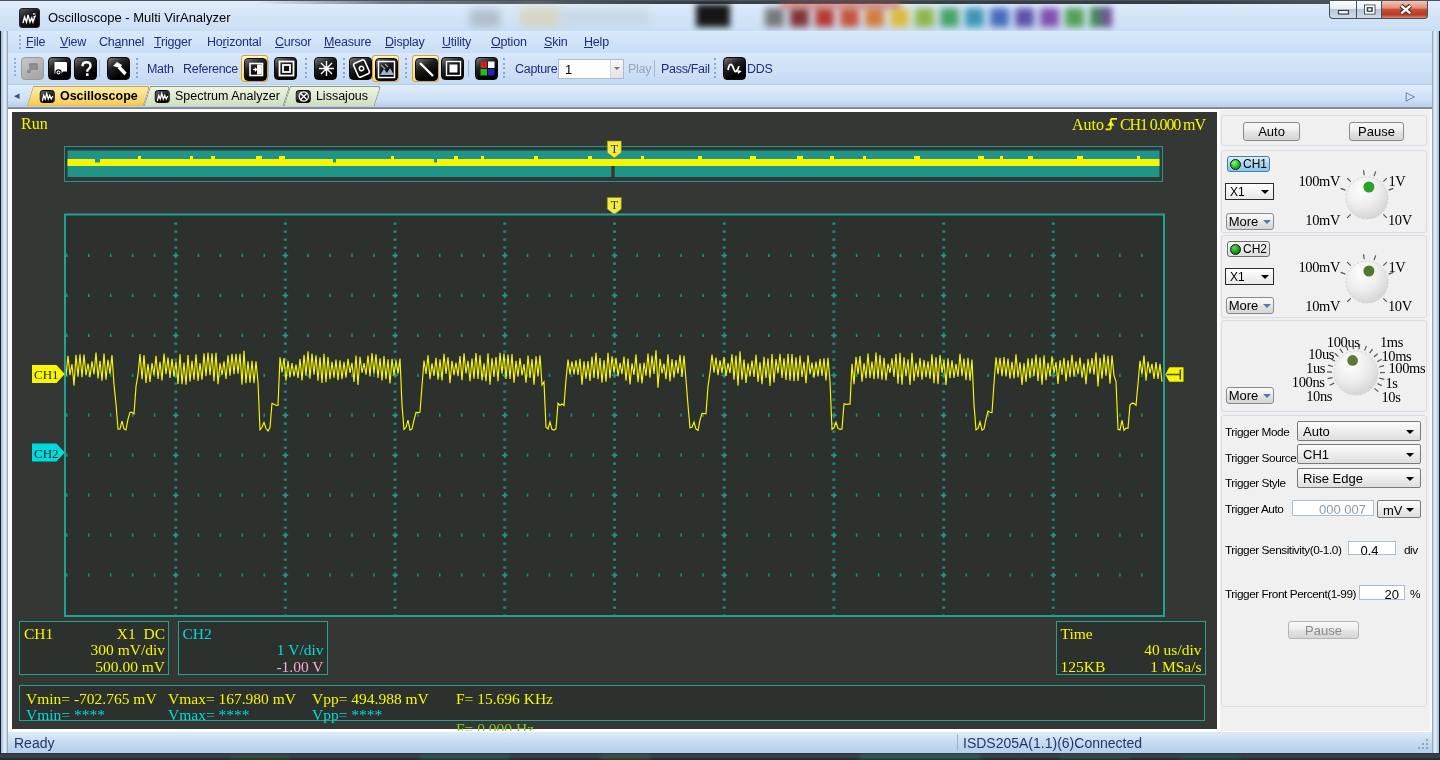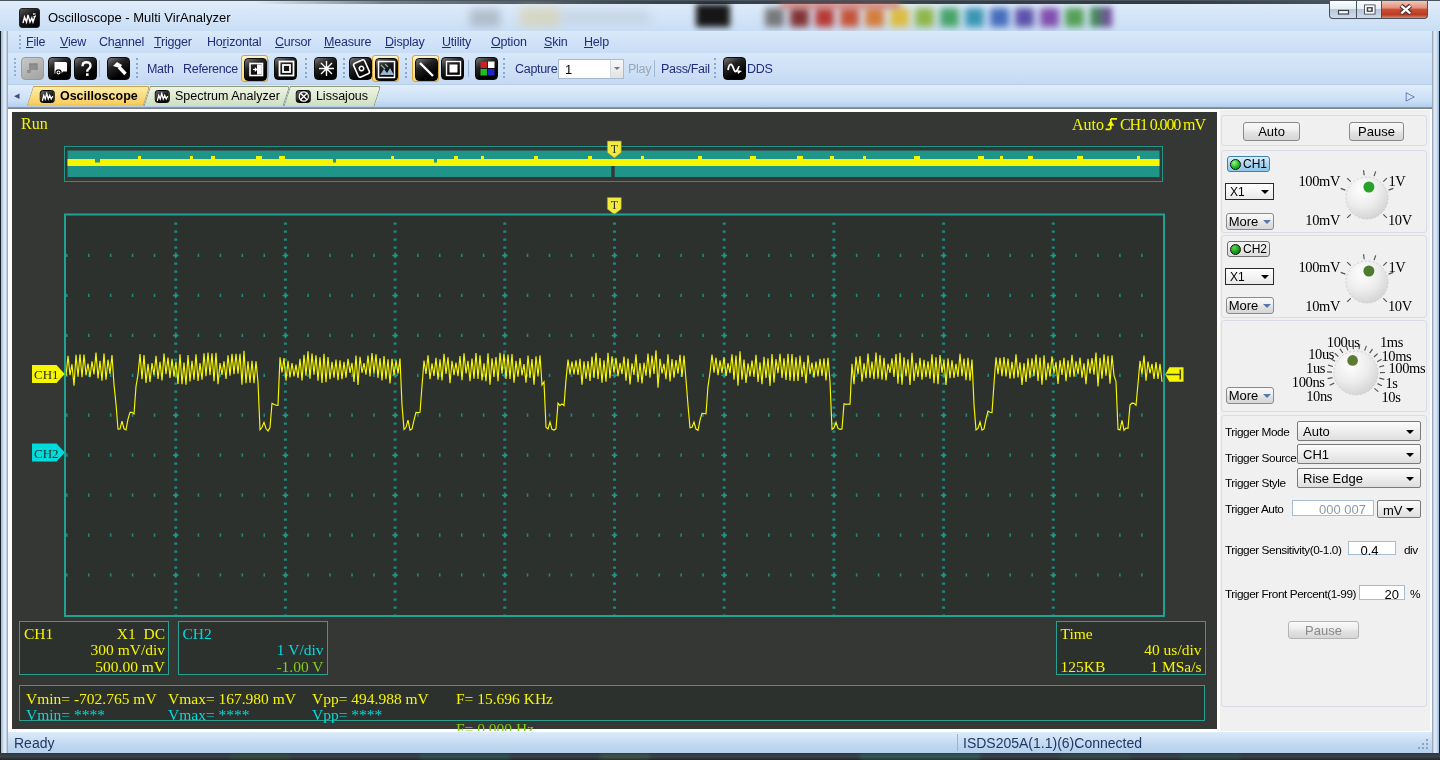--- a/index.html
+++ b/index.html
@@ -334,21 +334,21 @@
 
 <div class="sbox" style="left:7px;top:508.5px;width:150px;height:54px">
 <div style="position:absolute;left:4px;top:3px;color:#f6f600">CH1</div>
 <div style="position:absolute;right:3px;top:3px;color:#f6f600">X1&nbsp;&nbsp;DC</div>
 <div style="position:absolute;right:3px;top:19.5px;color:#f6f600">300 mV/div</div>
 <div style="position:absolute;right:3px;top:36px;color:#f6f600">500.00 mV</div>
 </div>
 <div class="sbox" style="left:165.5px;top:508.5px;width:150px;height:54px">
 <div style="position:absolute;left:4px;top:3px;color:#00dcdc">CH2</div>
 <div style="position:absolute;right:3px;top:19.5px;color:#00dcdc">1 V/div</div>
-<div style="position:absolute;right:3px;top:36px;color:#84cc16">-1.00 V</div>
+<div style="position:absolute;right:3px;top:36px;color:#f9a8d4">-1.00 V</div>
 </div>
 <div class="sbox" style="left:1043.5px;top:508.5px;width:150px;height:54px">
 <div style="position:absolute;left:4px;top:3px;color:#f6f600">Time</div>
 <div style="position:absolute;right:3px;top:19.5px;color:#f6f600">40 us/div</div>
 <div style="position:absolute;left:4px;top:36px;color:#f6f600">125KB</div>
 <div style="position:absolute;right:3px;top:36px;color:#f6f600">1 MSa/s</div>
 </div>
 <div class="sbox" style="left:7px;top:573px;width:1186px;height:36px">
 <div style="position:absolute;left:6px;top:4px;color:#f6f600">Vmin= -702.765 mV</div>
 <div style="position:absolute;left:148px;top:4px;color:#f6f600">Vmax= 167.980 mV</div>

